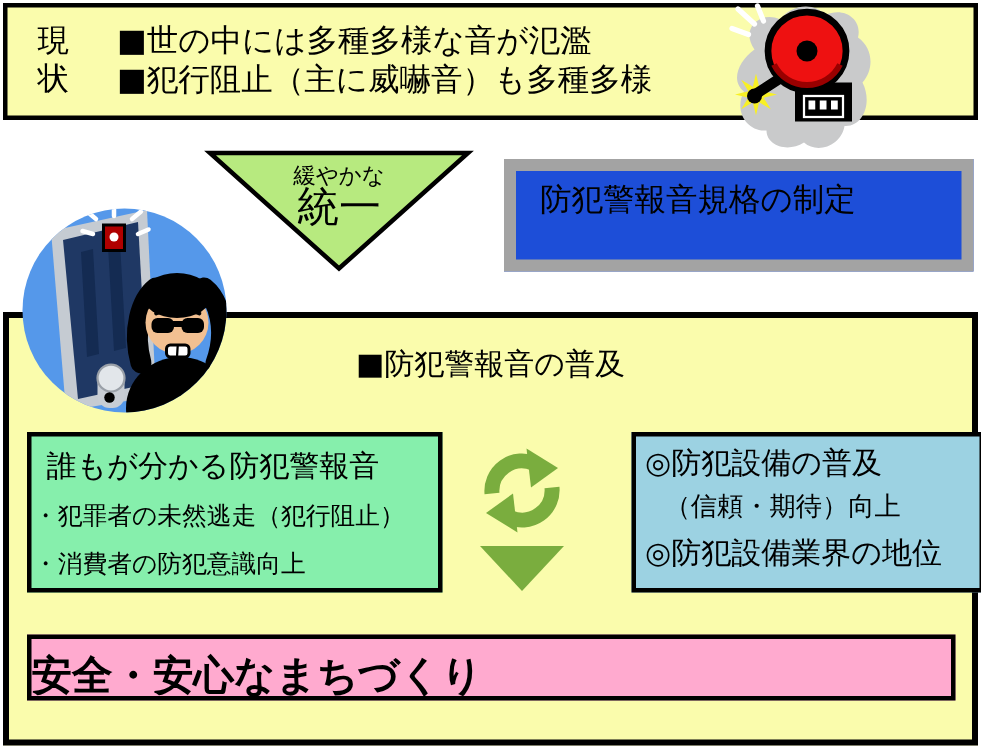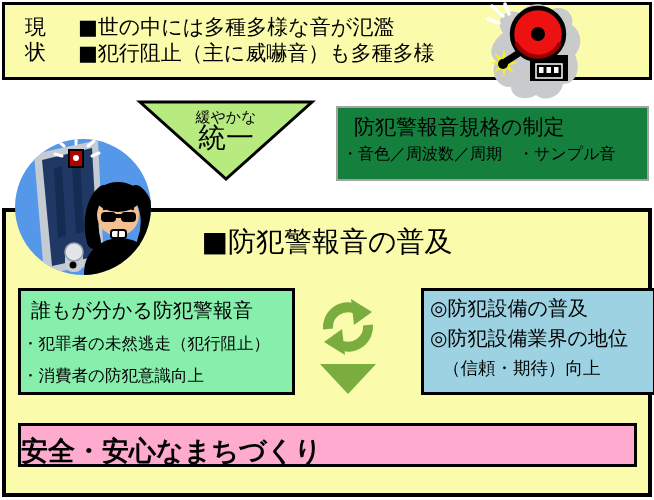--- a/index.html
+++ b/index.html
@@ -19,32 +19,32 @@
 
   
   .tri-wrap { position:absolute; left:136px; top:100px; width:180px; height:82px; }
   .tri-wrap svg { position:absolute; left:0; top:0; }
   .tri-text { position:absolute; left:0; top:8px; width:180px; text-align:center; }
   .tri-line1 { font-size:15px; line-height:18px; }
   .tri-line2 { font-size:28px; line-height:24px; }
 
   
   .standard-box { position:absolute; left:336px; top:106px; width:313px; height:75px;
-                  background:#15803d; border:2px solid #a3a3a3; padding:7px 0 0 16px; }
+                  background:#1d4ed8; border:8px solid #a3a3a3; padding:7px 0 0 16px; }
   .standard-title { font-size:21px; line-height:24px; white-space:nowrap; }
   .standard-items { font-size:16px; line-height:18px; margin:6px 0 0 -12px; white-space:nowrap; }
 
   
   .burglar-icon { position:absolute; left:14px; top:138px; width:138px; height:138px; z-index:6; }
 
   
   .main-box { position:absolute; left:2px; top:208px; width:650px; height:289px;
               background:#FAFCAC; border:4px solid #000; }
   .main-title { position:absolute; left:0; top:225px; width:654px; text-align:center;
-                font-size:28px; line-height:34px; z-index:2; }
+                font-size:20px; line-height:34px; z-index:2; }
 
   .left-box { position:absolute; left:18px; top:288px; width:277px; height:107px;
               background:#86efac; border:3px solid #000; padding:8px 0 0 10px; z-index:2; }
   .left-box-title { font-size:20px; line-height:22px; white-space:nowrap; }
   .left-box-bullet { font-size:16.5px; line-height:18px; margin:14px 0 0 -9px; white-space:nowrap; }
 
   .cycle-icon { position:absolute; left:318px; top:297px; width:60px; height:60px; z-index:2; }
   .down-arrow-icon { position:absolute; left:318px; top:363px; width:60px; height:32px; z-index:2; }
 
   .right-box { position:absolute; left:399px; top:288px; width:235px; height:107px;
@@ -97,21 +97,20 @@
       <polygon points="4,2 176,2 90,79" fill="#B7EA7F" stroke="#000" stroke-width="3"></polygon>
     </svg>
     <div class="tri-text">
       <div class="tri-line1">緩やかな</div>
       <div class="tri-line2">統一</div>
     </div>
   </div>
 
   <div class="standard-box">
     <div class="standard-title">防犯警報音規格の制定</div>
-    <div class="standard-items">・音色／周波数／周期　・サンプル音</div>
   </div>
 
   <svg class="burglar-icon" viewBox="0 0 138 138">
     <clipPath id="circ">
         <circle cx="69" cy="69" r="68"></circle>
       </clipPath>
     <circle cx="69" cy="69" r="68" fill="#5598EA"></circle>
     <g clip-path="url(#circ)">
       <g>
         <polygon points="20,16 84,2 90,126 30,136" fill="#C5CBD2"></polygon>
@@ -174,21 +173,21 @@
       <polygon points="33,2 54,15 36,28" fill="#7AAD3E"></polygon>
     </g>
   </svg>
 
   <svg class="down-arrow-icon" viewBox="0 0 60 32">
     <polygon points="2,1 58,1 30,31" fill="#7AAD3E"></polygon>
   </svg>
 
   <div class="right-box">
     <div class="right-line">◎防犯設備の普及</div>
+    <div class="right-line indent">（信頼・期待）向上</div>
     <div class="right-line">◎防犯設備業界の地位</div>
-    <div class="right-line indent">（信頼・期待）向上</div>
   </div>
 
   <div class="goal-box">
     <span>安全・安心なまちづくり</span>
   </div>
 
 </div>
 
 </body></html>

